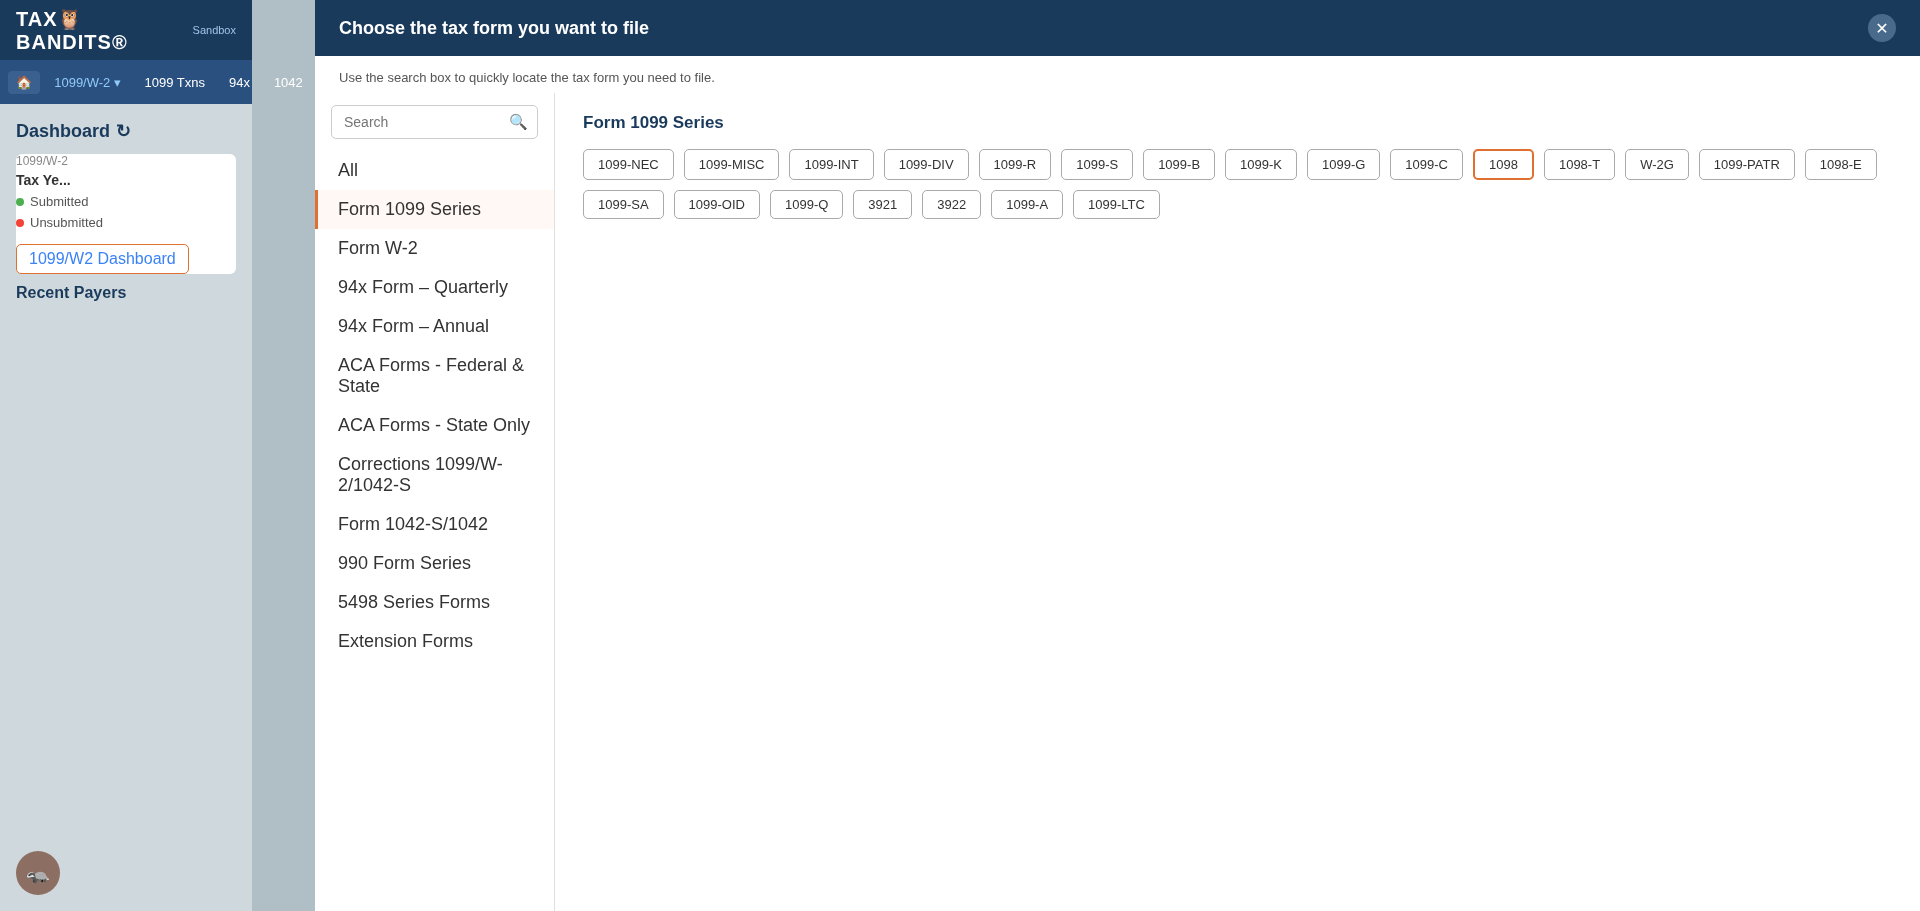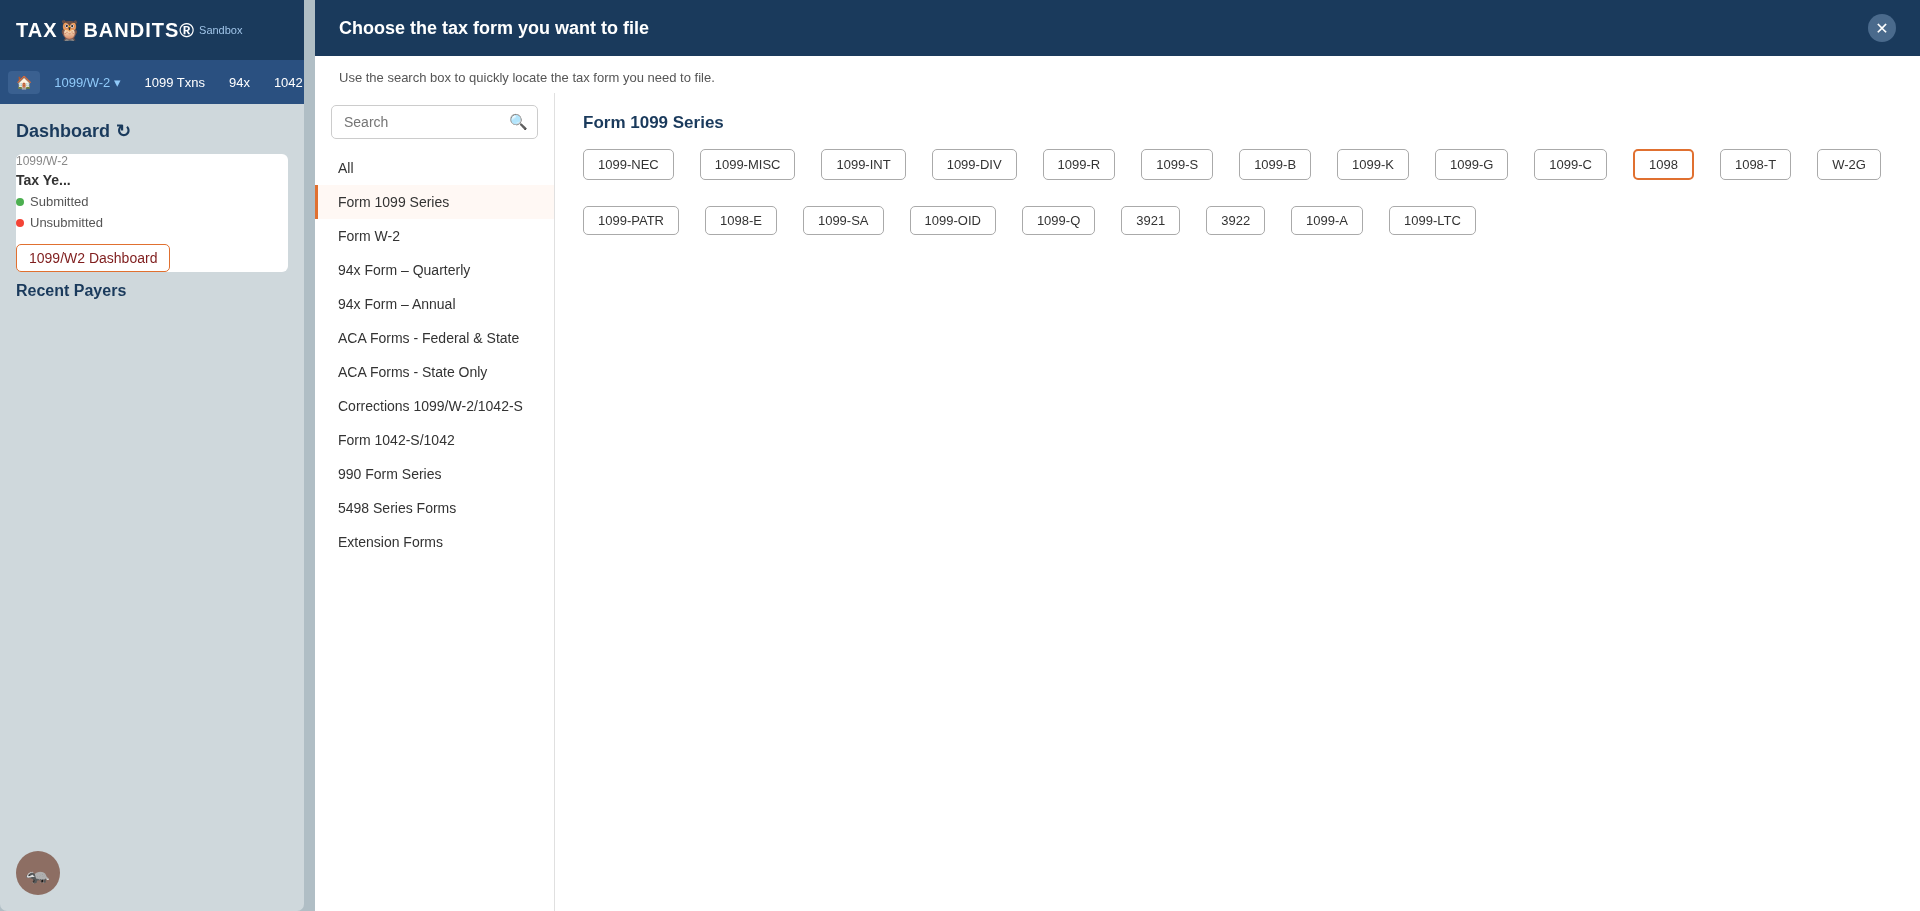--- a/index.html
+++ b/index.html
@@ -2,23 +2,22 @@
 <html><head>
   <meta charset="utf-8">
   <style>
     * { box-sizing: border-box; margin: 0; padding: 0; }
     body { font-family: Arial, sans-serif; background: #b0bec5; width: 1920px; height: 911px; overflow: hidden; position: relative; }
 
     
     .sidebar {
       position: absolute;
       left: 0; top: 0;
-      width: 304px; height: 911px;
+      width: 252px; height: 911px;
       background: #cfd8dc;
-      border-radius: 7px;
     }
 
     .sidebar-header {
       background: #1a3a5c;
       height: 60px;
       display: flex;
       align-items: center;
       padding: 0 16px;
     }
 
@@ -105,25 +104,25 @@
     .dot {
       width: 8px; height: 8px;
       border-radius: 50%;
       display: inline-block;
     }
     .dot-green { background: #4caf50; }
     .dot-red { background: #f44336; }
 
     .dashboard-btn {
       border: 1.5px solid #e07030;
-      color: #7f1d1d;
+      color: #3b82f6;
       background: white;
       border-radius: 5px;
       padding: 5px 12px;
-      font-size: 14px;
+      font-size: 16px;
       cursor: pointer;
       margin-top: 8px;
       display: inline-block;
     }
 
     .recent-payers-title {
       font-size: 16px;
       color: #1a3a5c;
       font-weight: bold;
       margin-bottom: 6px;
@@ -228,21 +227,21 @@
       position: absolute;
       right: 10px;
       top: 50%;
       transform: translateY(-50%);
       color: #888;
       font-size: 15px;
     }
 
     .left-menu-item {
       padding: 9px 20px;
-      font-size: 14px;
+      font-size: 18px;
       color: #333;
       cursor: pointer;
       border-left: 3px solid transparent;
     }
 
     .left-menu-item.active {
       border-left: 3px solid #e07030;
       color: #333;
       background: #fff8f4;
       font-weight: 500;
@@ -251,21 +250,21 @@
     .form-series-title {
       font-size: 17px;
       color: #1a3a5c;
       font-weight: bold;
       margin-bottom: 16px;
     }
 
     .form-tags-container {
       display: flex;
       flex-wrap: wrap;
-      gap: 26px;
+      gap: 10px;
     }
 
     .form-tag {
       border: 1.5px solid #aaa;
       border-radius: 5px;
       padding: 6px 14px;
       font-size: 13px;
       color: #333;
       cursor: pointer;
       background: white;

